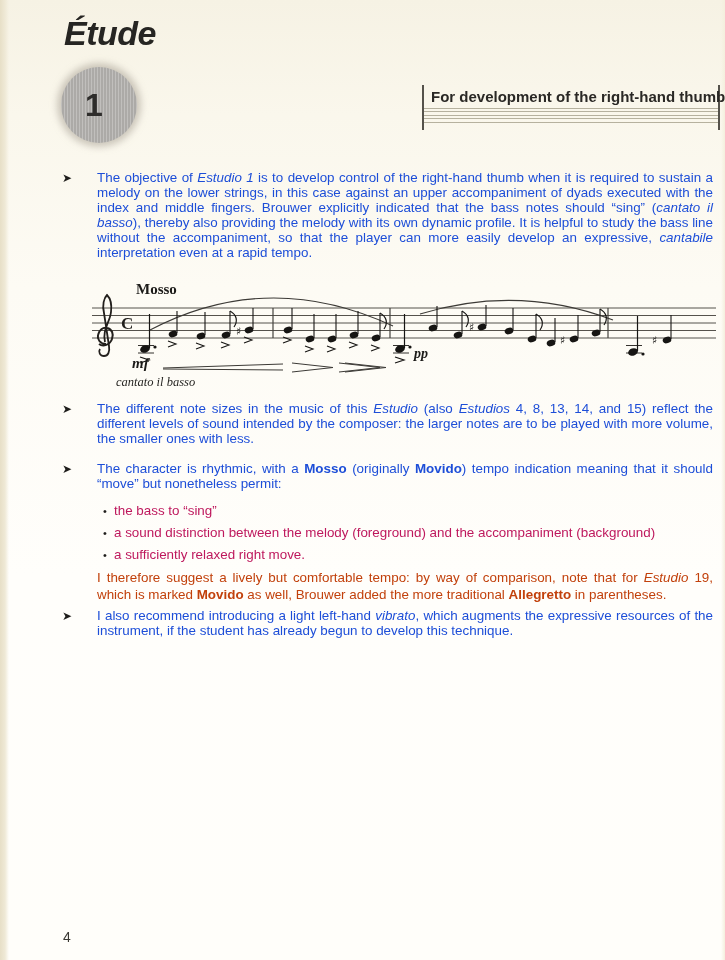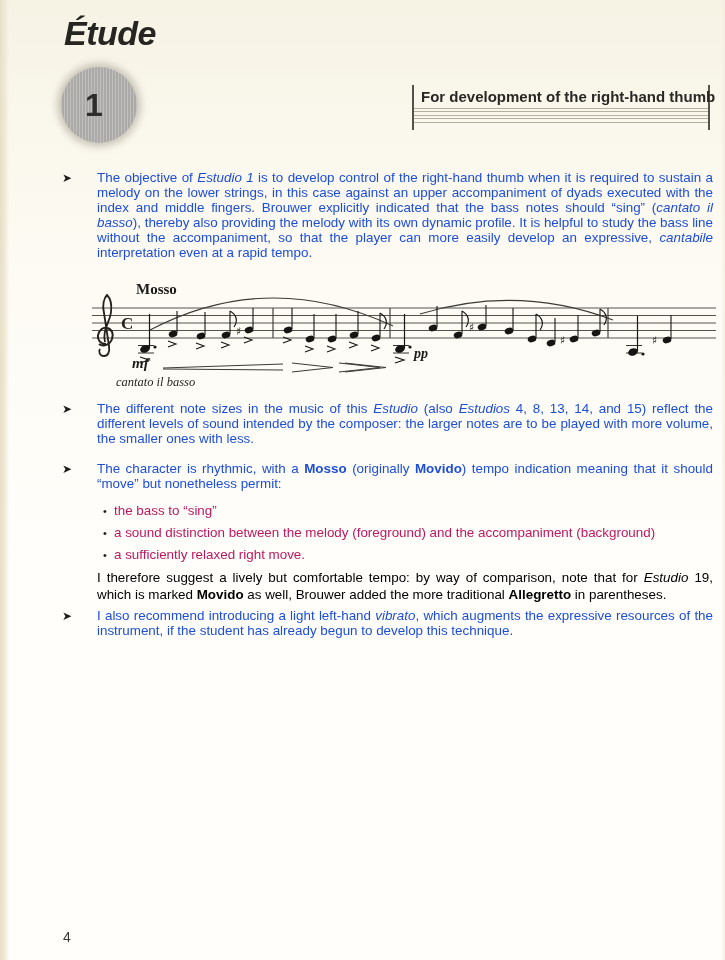--- a/index.html
+++ b/index.html
@@ -34,21 +34,21 @@
       #b3b1ae;
     box-shadow: 0 0 7px 4px rgba(165,158,146,0.55);
     display: flex; align-items: center; justify-content: center;
   }
   .badge .num {
     font-size: 32px; font-weight: bold; color: #2e2d2b;
     transform: translateX(-5px);
   }
 
   .header-box {
-    position: absolute; left: 412px; top: 85px; width: 298px;
+    position: absolute; left: 422px; top: 85px; width: 298px;
     border-left: 2px solid #55524b;
     border-right: 2px solid #55524b;
     padding: 3px 0 5px 0;
   }
   .header-box .hb-text {
     font-size: 15px; font-weight: 600; color: #2a2825;
     padding: 0 7px; white-space: nowrap;
   }
   .header-box .hb-rules {
     margin-top: 3px; height: 17px; width: 100%;
@@ -60,21 +60,21 @@
   .arrow {
     flex: none; width: 35px;
     font-family: "DejaVu Sans", sans-serif;
     font-size: 12px; color: #1e1d1b; padding-top: 1px;
   }
   .btext {
     width: 616px; font-size: 13.4px; line-height: 15px;
     text-align: justify; color: #1d4ed8;
   }
   .plain-para { position: absolute; left: 97px; width: 616px;
-    font-size: 13.4px; line-height: 16.6px; text-align: justify; color: #000000; }
+    font-size: 13.4px; line-height: 16.6px; text-align: justify; color: #c2410c; }
 
   .sub-row { position: absolute; left: 103px; display: flex; }
   .sub-dot { flex: none; width: 11px; font-size: 11px; padding-top: 2px; color: #1e1d1b; }
   .sub-text { font-size: 13.4px; line-height: 16.6px; color: #be185d; max-width: 595px; }
 
   .seg-i { font-style: italic; }
   .seg-b { font-weight: bold; }
 
   .music { position: absolute; left: 88px; top: 278px; width: 632px; height: 122px; }
   .music svg { width: 632px; height: 122px; display: block; }

